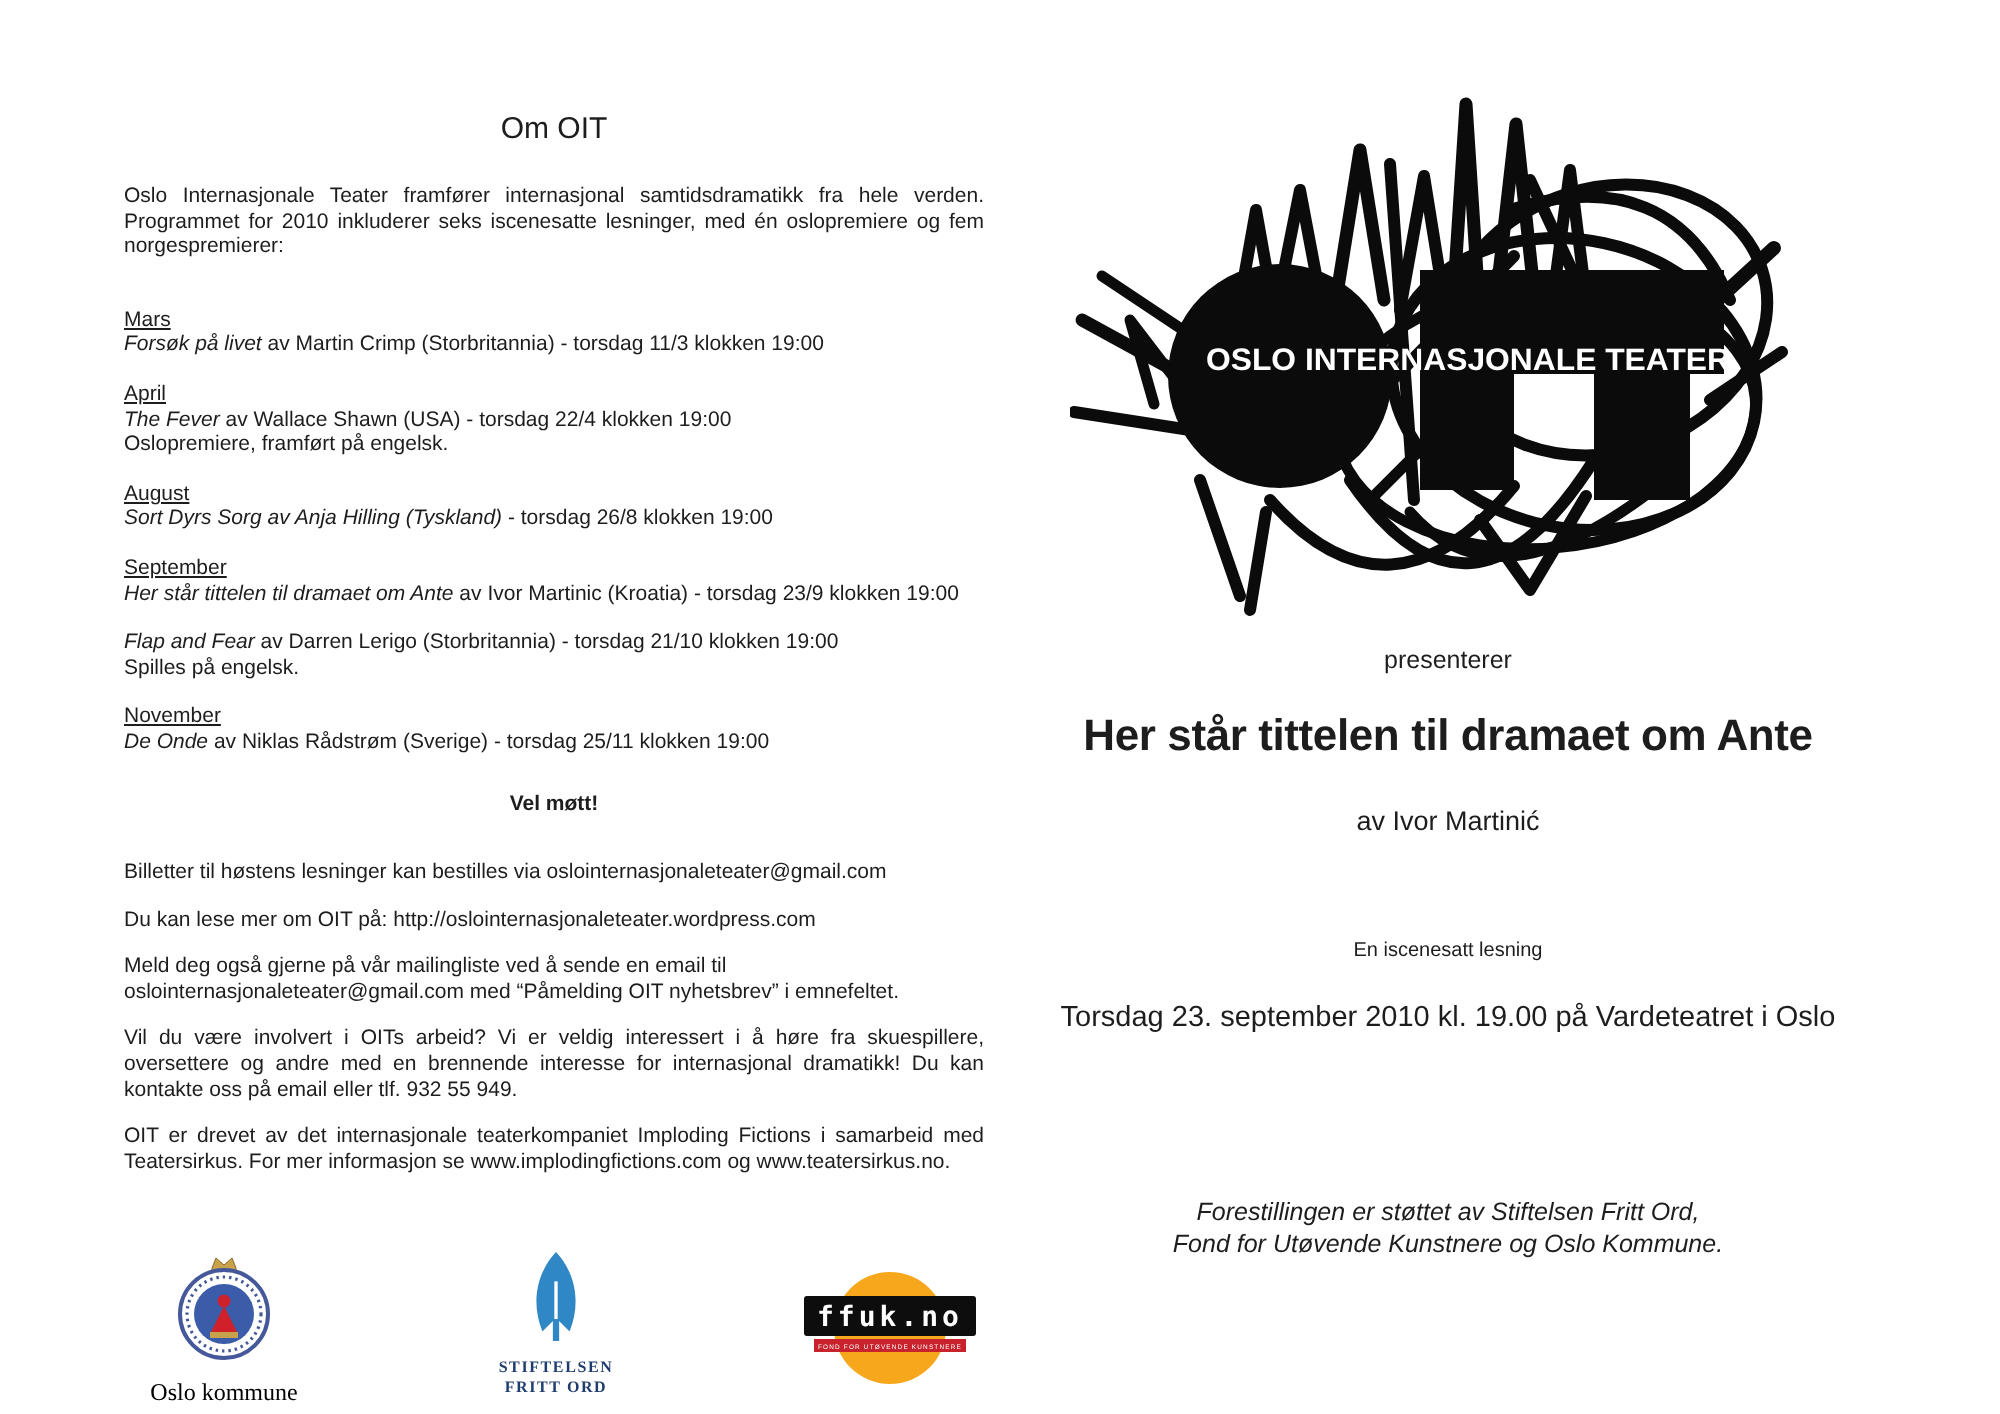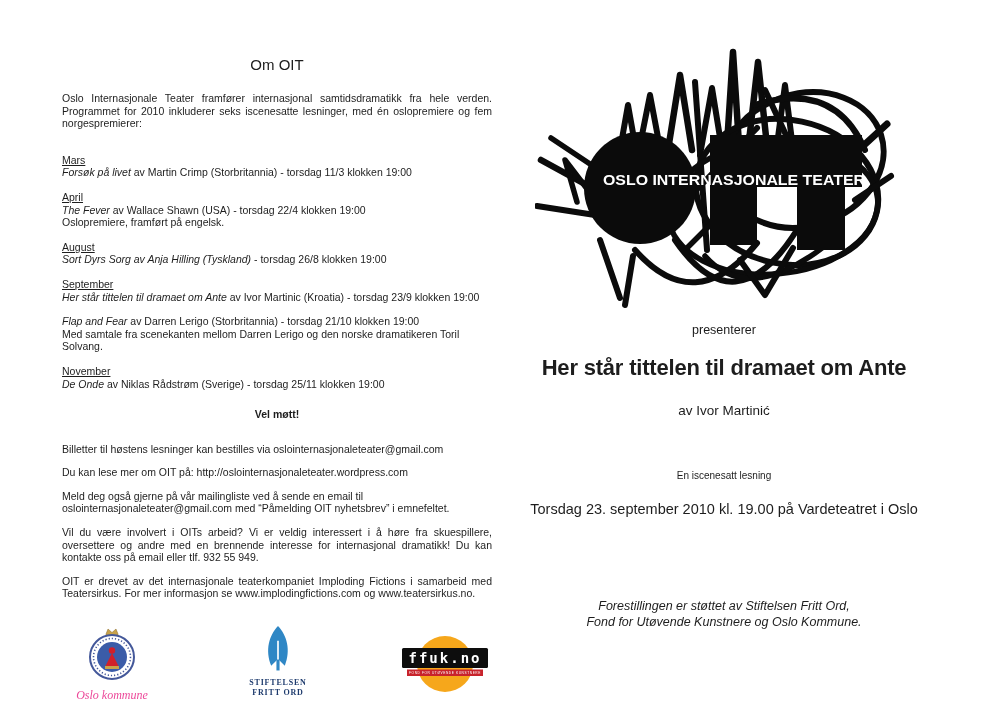--- a/index.html
+++ b/index.html
@@ -20,21 +20,21 @@
   .sched{margin-top:24px;}
   .entry{margin-bottom:12px;}
   .month{text-decoration:underline;}
   .vel{font-weight:bold;text-align:center;margin-top:18px;}
   .contact{margin-top:22px;}
   .cp{margin-bottom:11px;}
 
   
   .logo-box{position:absolute;text-align:center;}
   #logo-oslo{left:72px;top:626px;width:80px;}
-  #logo-oslo .lbl{font-family:"Liberation Serif","DejaVu Serif",serif;font-size:12px;color:#ec4899;margin-top:2px;font-style:italic;}
+  #logo-oslo .lbl{font-family:"Liberation Serif","DejaVu Serif",serif;font-size:12px;color:#000000;margin-top:2px;}
   #logo-fritt{left:240px;top:625px;width:76px;}
   #logo-fritt .lbl{font-family:"Liberation Serif","DejaVu Serif",serif;font-weight:bold;font-size:8px;letter-spacing:0.8px;color:#1f3c6e;line-height:9.5px;margin-top:3px;}
   #logo-ffuk{left:399px;top:631px;width:92px;}
 
   
   .rp{position:absolute;left:500px;width:448px;text-align:center;}
   #presents{top:323px;font-size:12.5px;}
   #main-title{top:355px;font-size:22px;font-weight:bold;letter-spacing:-0.2px;}
   #author{top:403px;font-size:13.5px;}
   #subtitle{top:470px;font-size:10px;}
@@ -69,21 +69,21 @@
       <div><i>Sort Dyrs Sorg av Anja Hilling (Tyskland)</i><span> - torsdag 26/8 klokken 19:00</span></div>
     </div>
 
     <div class="entry">
       <div class="month">September</div>
       <div><i>Her står tittelen til dramaet om Ante</i><span> av Ivor Martinic (Kroatia) - torsdag 23/9 klokken 19:00</span></div>
     </div>
 
     <div class="entry">
       <div><i>Flap and Fear</i><span> av Darren Lerigo (Storbritannia) - torsdag 21/10 klokken 19:00</span></div>
-      <div>Med samtale fra scenekanten mellom Darren Lerigo og den norske dramatikeren Toril Solvang.</div>
+      <div>Spilles på engelsk.</div>
     </div>
 
     <div class="entry">
       <div class="month">November</div>
       <div><i>De Onde</i><span> av Niklas Rådstrøm (Sverige) - torsdag 25/11 klokken 19:00</span></div>
     </div>
 
   </div>
 
   <div class="vel">Vel møtt!</div>

